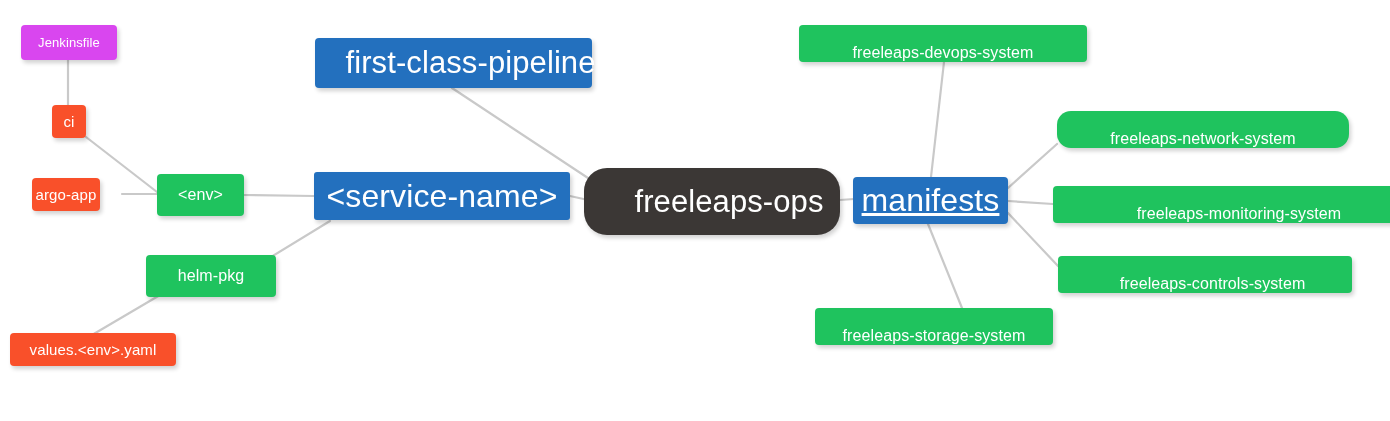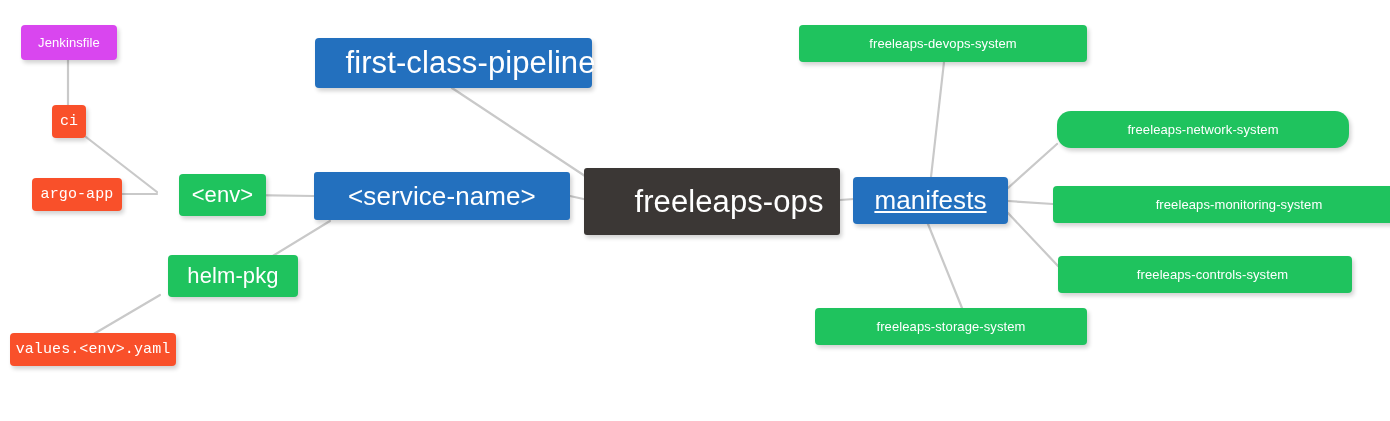--- a/index.html
+++ b/index.html
@@ -47,26 +47,25 @@
     background: #2370be;
   }
   .node-green {
     background: #1fc35e;
   }
   .node-orange {
     background: #d946ef;
   }
   .node-red {
     background: #f9502a;
-    font-family: Liberation Mono, monospace;
   }
   .sz-xl  { font-size: 31px; padding-left: 34px; }
-  .sz-lg  { font-size: 26px; }
-  .sz-md  { font-size: 22px; margin-left: 22px; }
-  .sz-sm  { font-size: 13px; }
+  .sz-lg  { font-size: 32px; }
+  .sz-md  { font-size: 16px; }
+  .sz-sm  { font-size: 16px; align-items: flex-end; }
   .sz-xs  { font-size: 15px; }
   .sz-xxs { font-size: 13px; }
 </style>
 </head>
 <body>
 
 <div id="mindmap-canvas">
 
   <svg id="edge-layer" viewBox="0 0 1390 421" width="1390" height="421">
     <g stroke="#c9c9c9" stroke-width="2.2" fill="none" stroke-linecap="round">
@@ -88,21 +87,21 @@
   </svg>
 
   <div class="node node-orange sz-xxs" style="left:21px; top:25px; width:96px; height:35px;">
     <span>Jenkinsfile</span>
   </div>
 
   <div class="node node-red sz-xs" style="left:52px; top:105px; width:34px; height:33px;">
     <span>ci</span>
   </div>
 
-  <div class="node node-red sz-xs" style="left:32px; top:178px; width:90px; height:33px;">
+  <div class="node node-red sz-xs" style="left:32px; top:178px; width:68px; height:33px;">
     <span>argo-app</span>
   </div>
 
   <div class="node node-green sz-md" style="left:157px; top:174px; width:87px; height:42px;">
     <span>&lt;env&gt;</span>
   </div>
 
   <div class="node node-blue sz-xl" style="left:315px; top:38px; width:277px; height:50px;">
     <span>first-class-pipeline</span>
   </div>
@@ -112,21 +111,21 @@
   </div>
 
   <div class="node node-green sz-md" style="left:146px; top:255px; width:130px; height:42px;">
     <span>helm-pkg</span>
   </div>
 
   <div class="node node-red sz-xs" style="left:10px; top:333px; width:166px; height:33px;text-align:center;">
     <span>values.&lt;env&gt;.yaml</span>
   </div>
 
-  <div class="node node-root sz-xl" style="left:584px; top:168px; width:256px; height:67px;">
+  <div class="node node-root sz-xl" style="left:584px; top:168px; width:256px; height:67px;border-radius:23px;">
     <span>freeleaps-ops</span>
   </div>
 
   <div class="node node-blue sz-lg" style="left:853px; top:177px; width:155px; height:47px; border-radius:4px;text-decoration:underline;">
     <span>manifests</span>
   </div>
 
   <div class="node node-green sz-sm" style="left:799px; top:25px; width:288px; height:37px;">
     <span>freeleaps-devops-system</span>
   </div>
@@ -136,17 +135,17 @@
   </div>
 
   <div class="node node-green sz-sm" style="left:1053px; top:186px; width:372px; height:37px;">
     <span>freeleaps-monitoring-system</span>
   </div>
 
   <div class="node node-green sz-sm" style="left:1058px; top:256px; width:294px; height:37px;padding-left:15px;">
     <span>freeleaps-controls-system</span>
   </div>
 
-  <div class="node node-green sz-sm" style="left:815px; top:308px; width:272px; height:37px;">
+  <div class="node node-green sz-sm" style="left:815px; top:308px; width:238px; height:37px;">
     <span>freeleaps-storage-system</span>
   </div>
 
 </div>
 
 </body></html>

